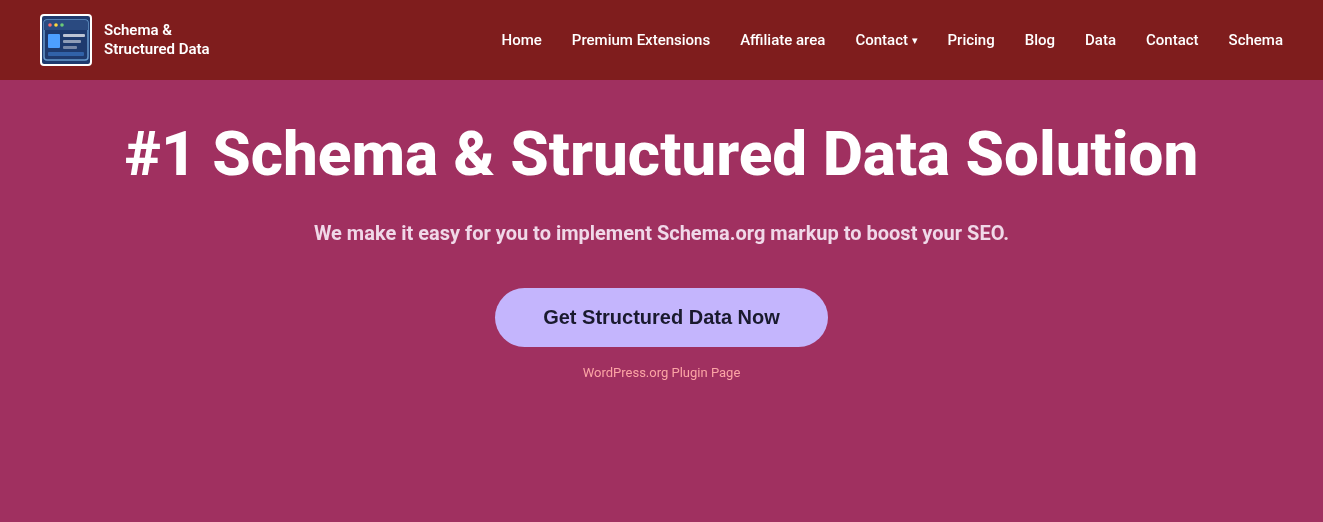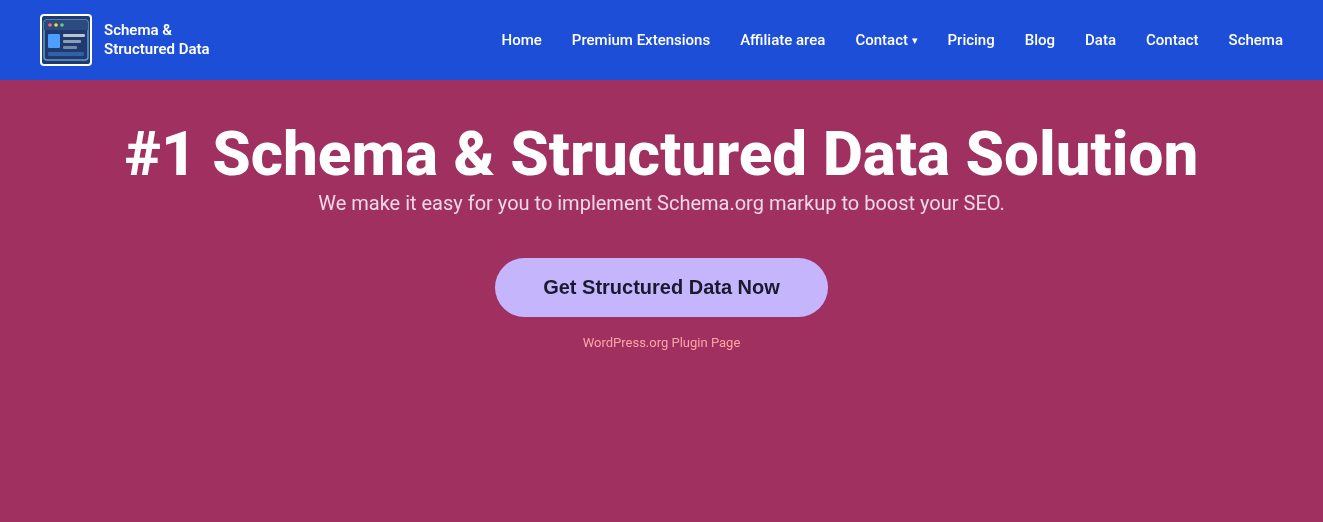--- a/index.html
+++ b/index.html
@@ -16,21 +16,21 @@
       overflow: hidden;
     }
 
     
     header {
       display: flex;
       align-items: center;
       justify-content: space-between;
       padding: 0 40px;
       height: 80px;
-      background-color: #1d4ed8;
+      background-color: #7f1d1d;
     }
 
     .logo-area {
       display: flex;
       align-items: center;
       gap: 12px;
       text-decoration: none;
     }
 
     .logo-icon {
@@ -97,27 +97,28 @@
       letter-spacing: 6px;
       text-transform: uppercase;
       margin-bottom: 20px;
     }
 
     .hero-title {
       color: #fff;
       font-size: 62px;
       font-weight: 800;
       line-height: 1.1;
+      margin-bottom: 30px;
       max-width: 1100px;
     }
 
     .hero-subtitle {
       color: #f0d8e8;
       font-size: 20px;
-      font-weight: 400;
+      font-weight: 700;
       margin-bottom: 40px;
       max-width: 700px;
       line-height: 1.5;
     }
 
     .cta-button {
       background-color: #c4b5fd;
       color: #1a1a2e;
       border: none;
       border-radius: 50px;

